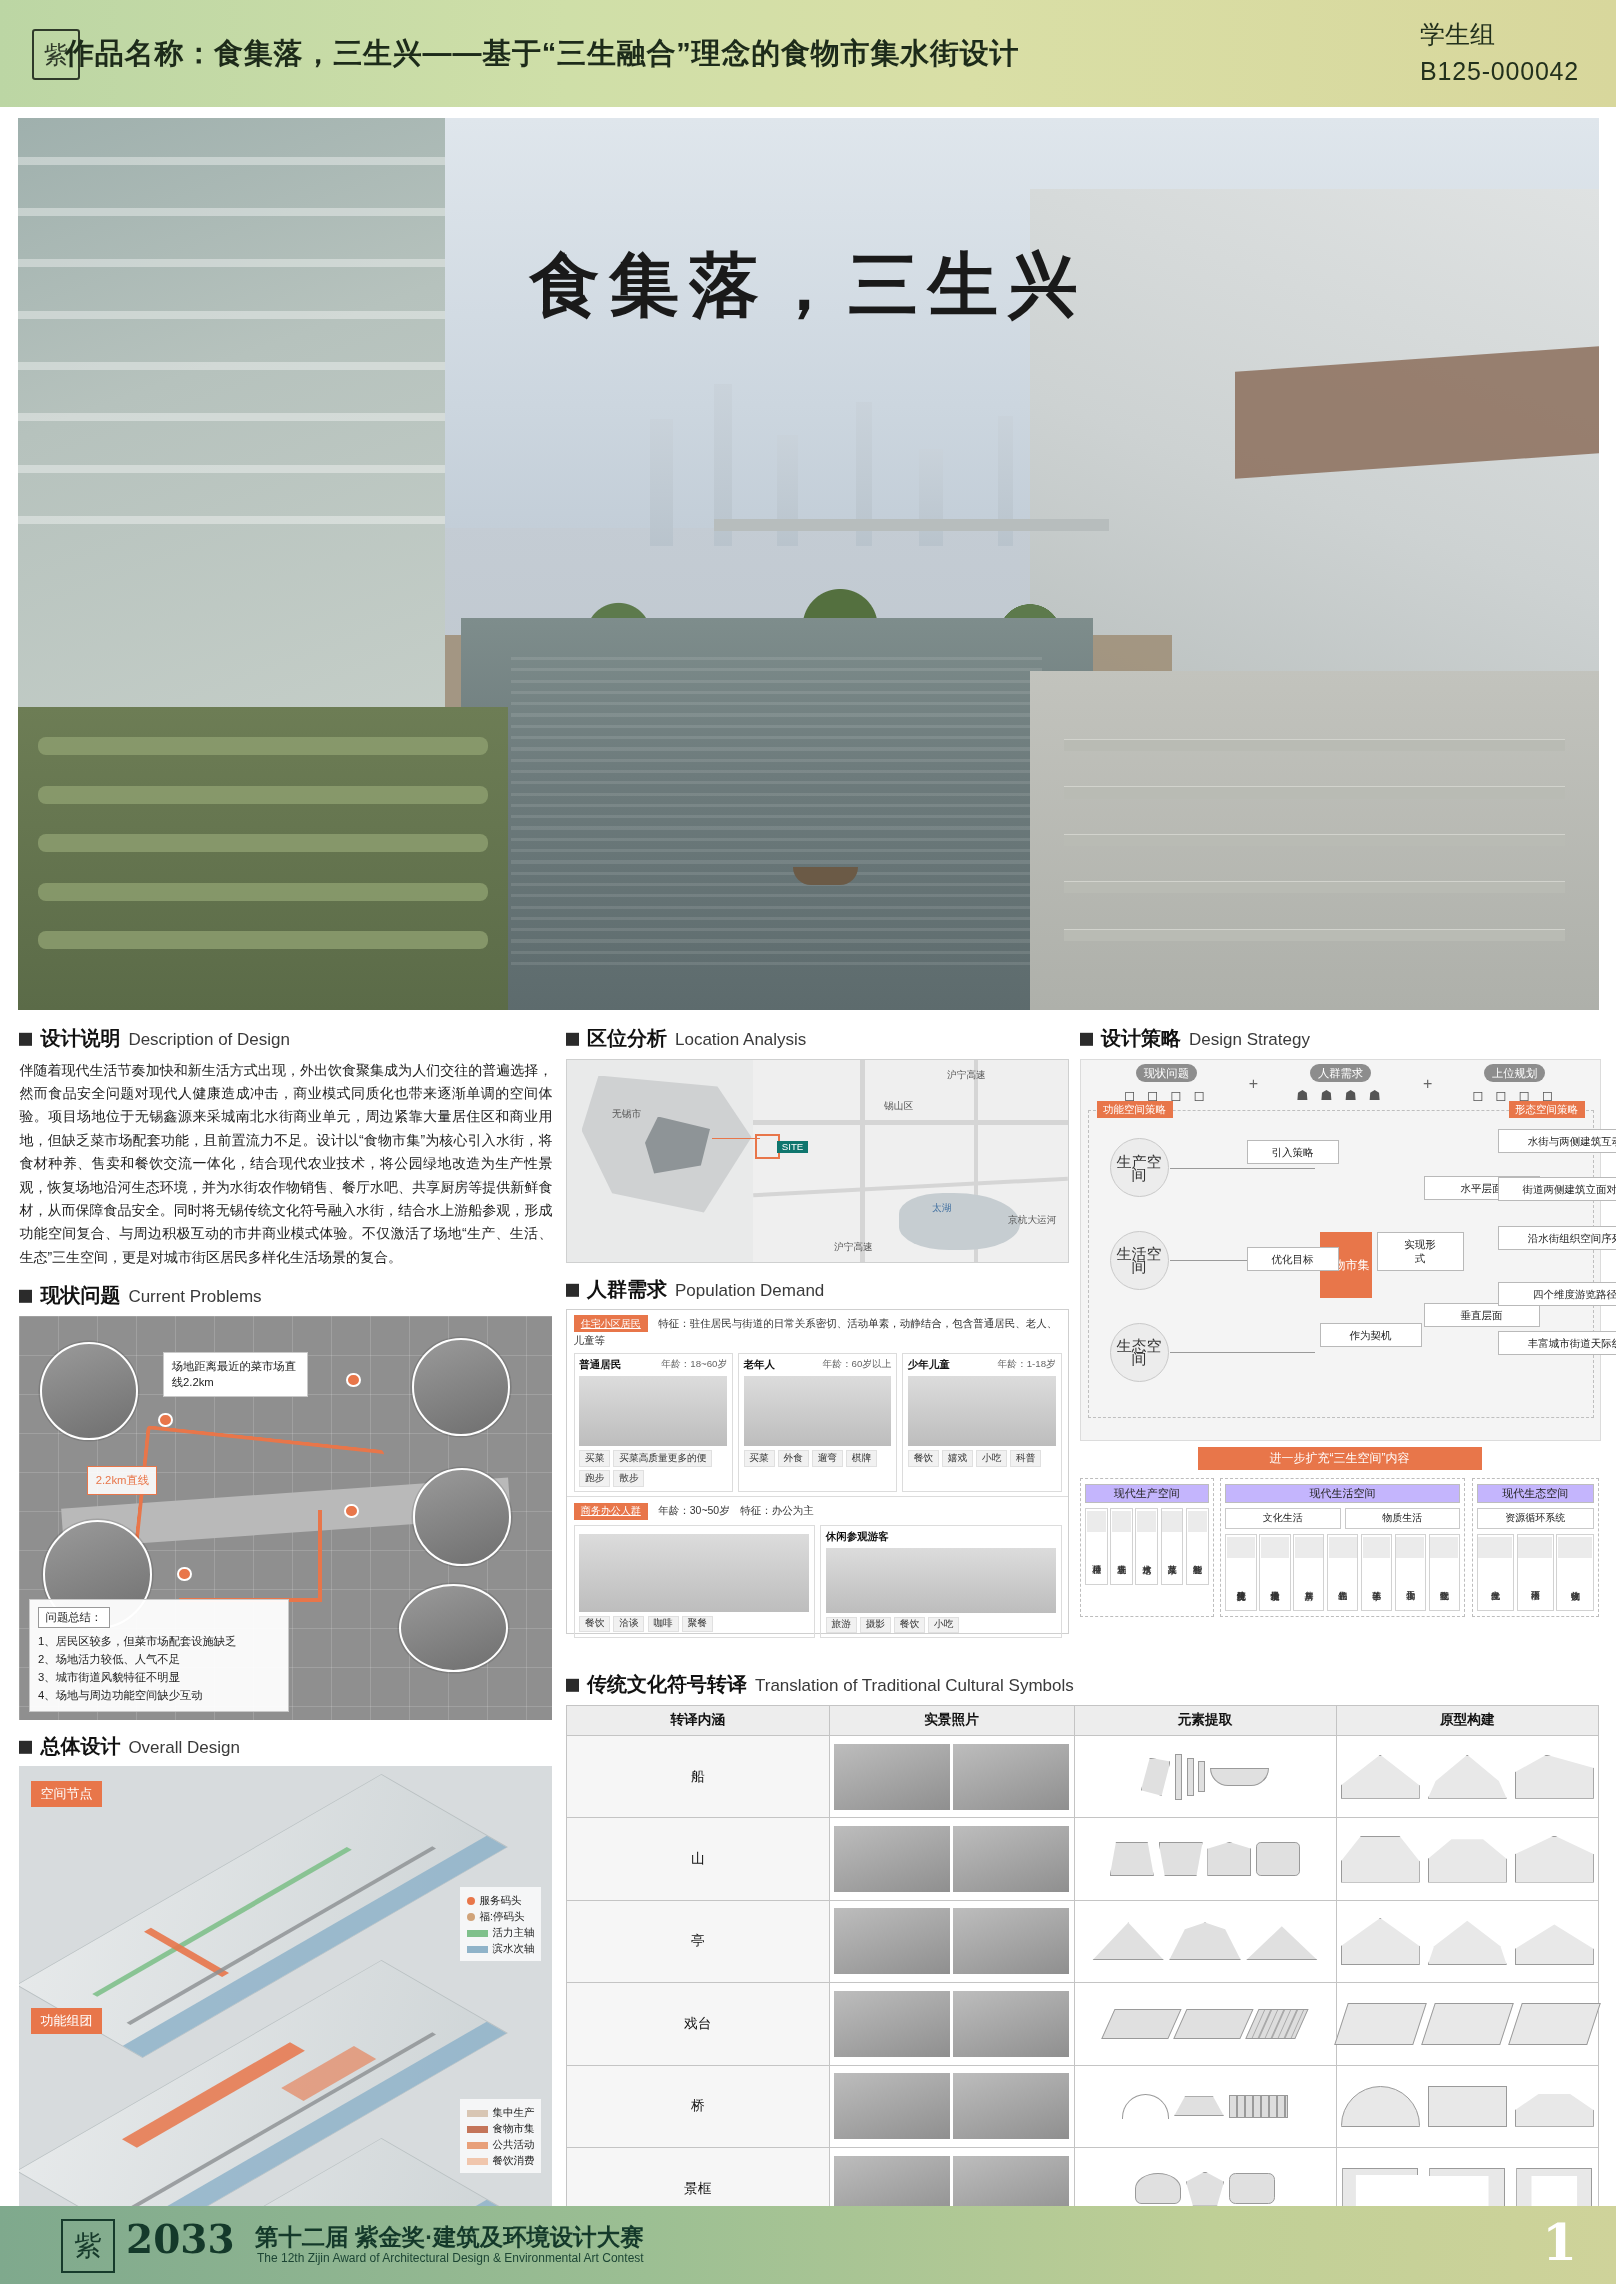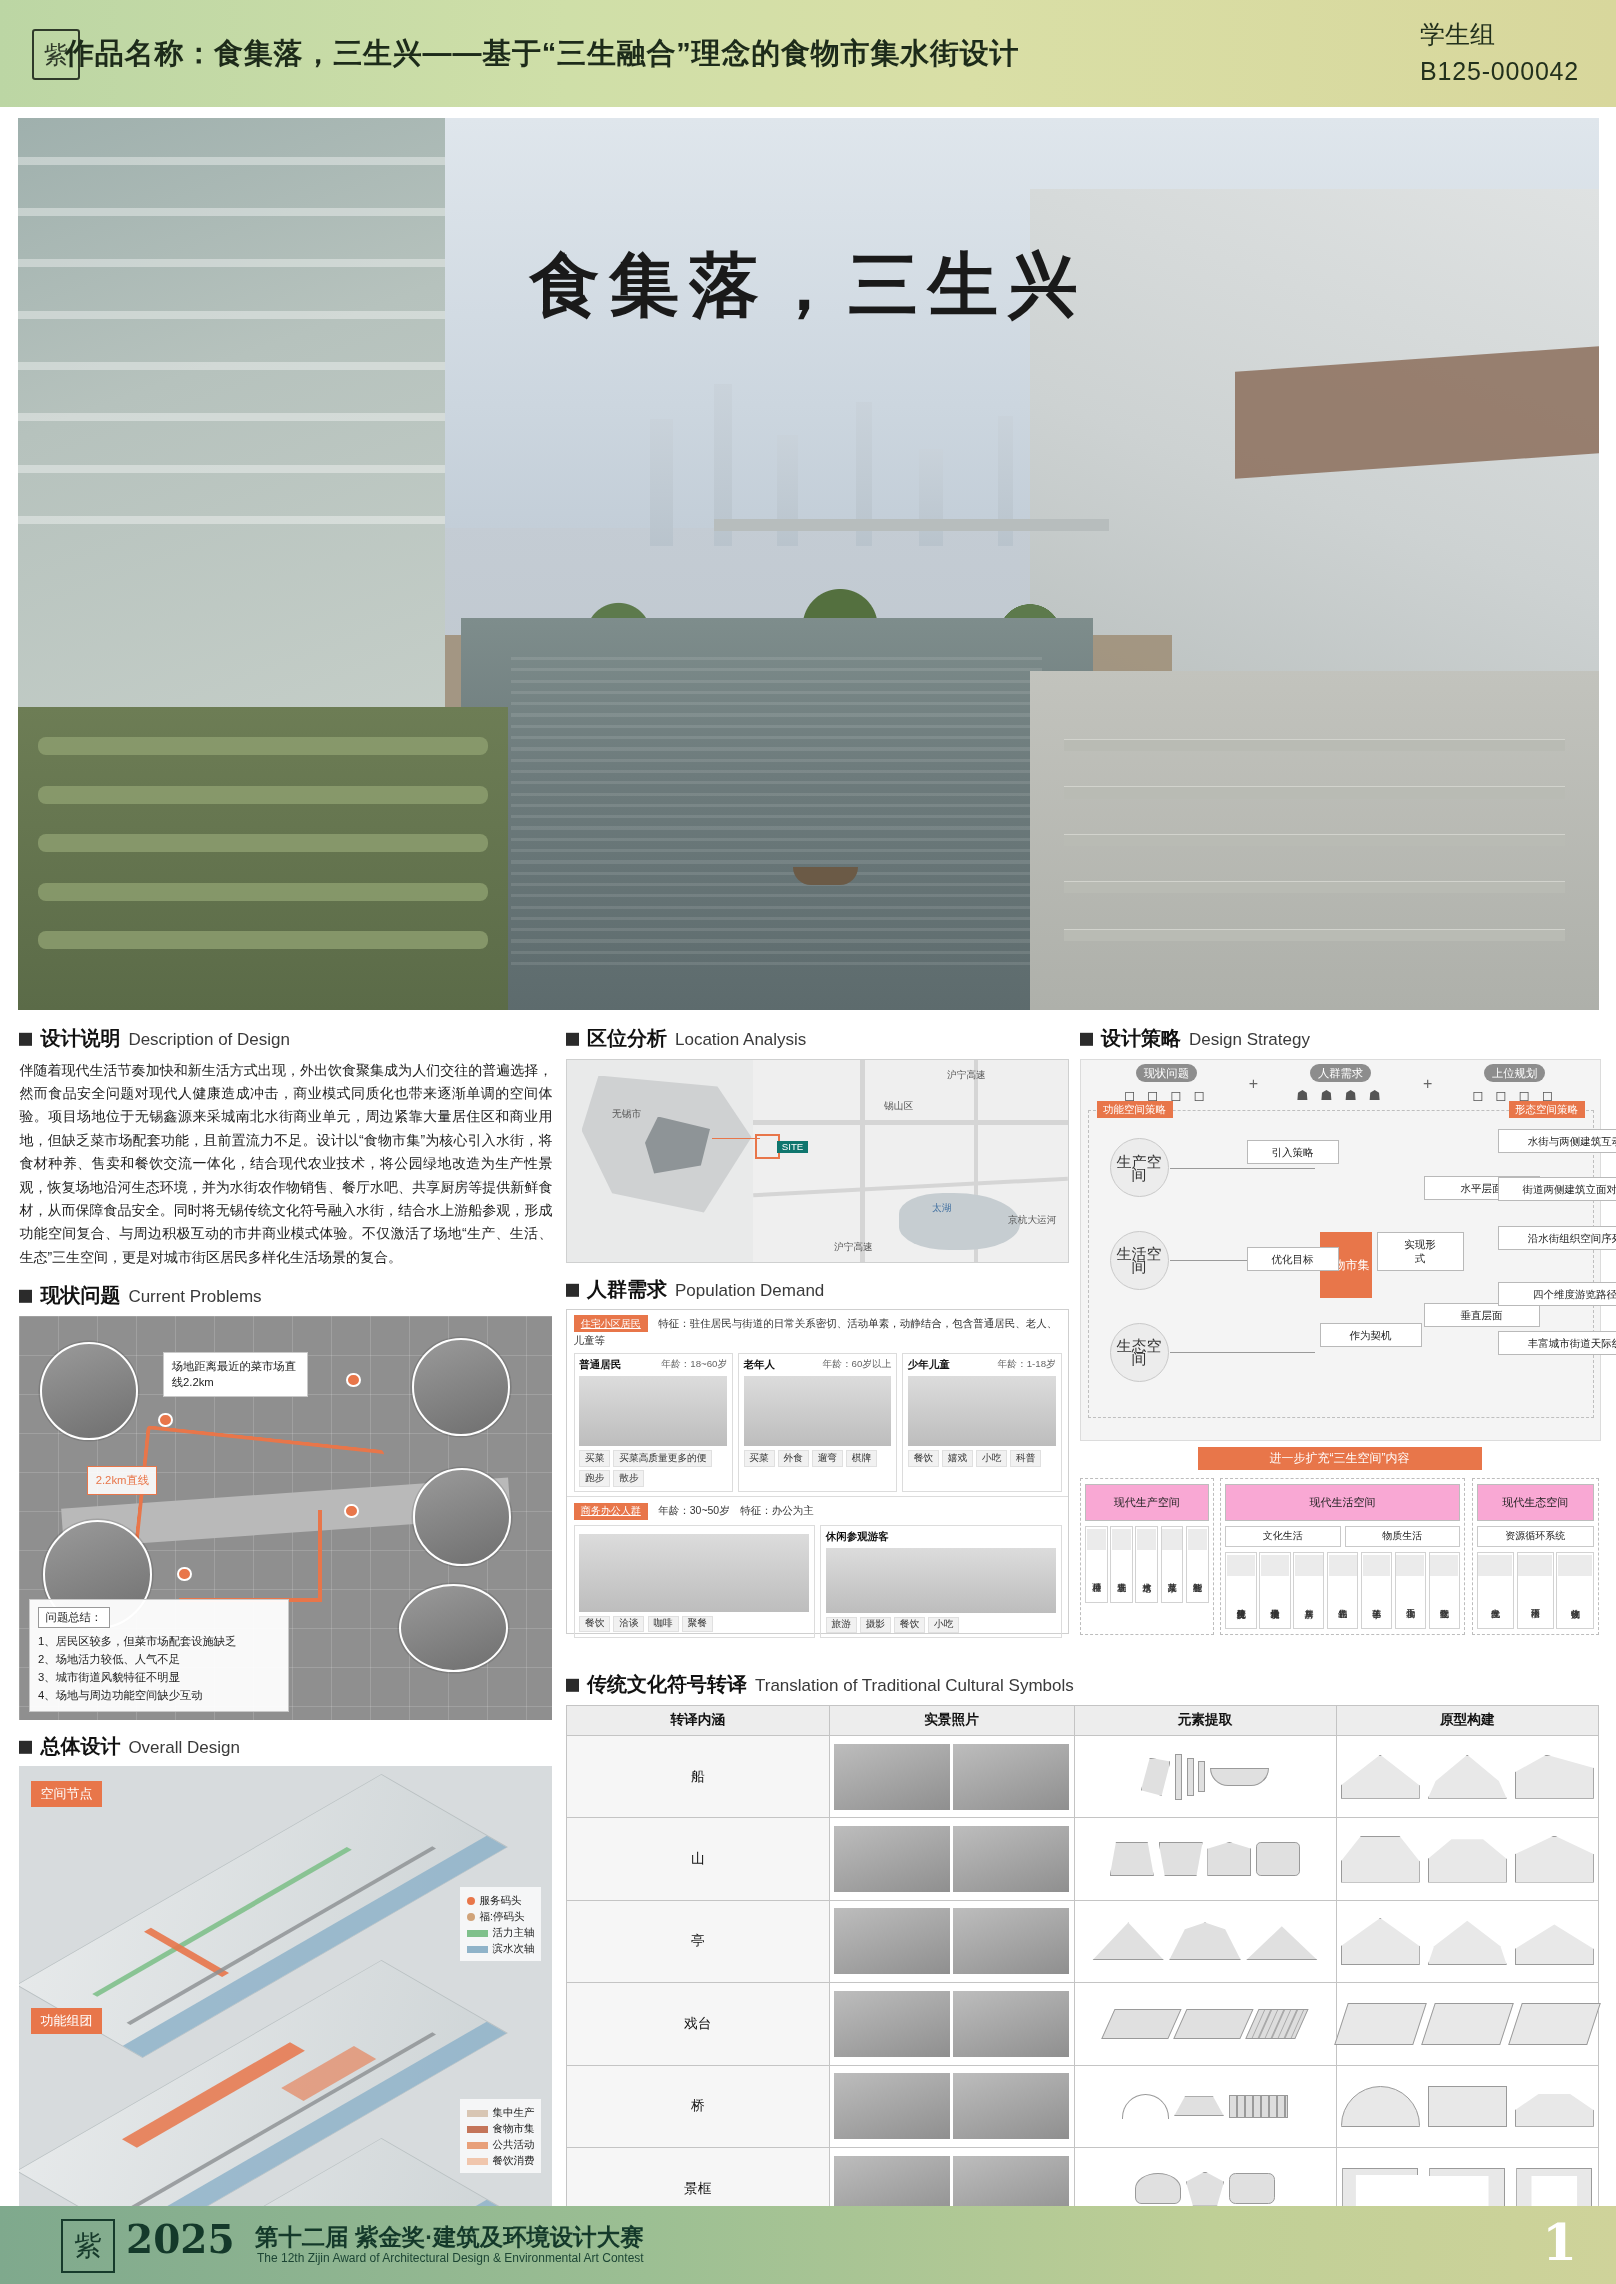--- a/index.html
+++ b/index.html
@@ -138,21 +138,21 @@
     font-size:12px;display:flex;align-items:center;justify-content:center;text-align:center;line-height:16px;}
   .ds-circ{position:absolute;width:57px;height:57px;border-radius:50%;background:#ececec;border:0.8px solid #c9c9c9;
     font-size:15px;color:#333;display:flex;align-items:center;justify-content:center;text-align:center;line-height:13px;}
   .ds-arrow{position:absolute;height:0.8px;background:#9a9a9a;}
 
   
   .ex-wrap{position:relative;width:519px;height:225px;margin-top:6.5px;}
   .ex-banner{width:284px;margin:0 auto;background:#e8764a;color:#fff;font-size:12px;text-align:center;padding:3.2px 0;}
   .ex-cols{display:flex;gap:6.5px;margin-top:8px;}
   .ex-col{flex:1;border:0.8px dashed #bdbdbd;padding:4.8px 4px;box-sizing:border-box;}
-  .ex-col .h{font-size:11px;text-align:center;border:0.8px solid #bdbdbd;background:#f9a8d4;padding:10px 0;}
+  .ex-col .h{font-size:11px;text-align:center;border:0.8px solid #bdbdbd;background:#c4b5fd;padding:1px 0;}
   .ex-sub{display:flex;gap:4px;margin-top:4.8px;}
   .ex-sub .s{flex:1;font-size:10px;text-align:center;border:0.8px solid #c9c9c9;background:#fff;padding:2.4px 0;}
   .ex-grid{display:flex;gap:2.4px;margin-top:4.8px;}
   .ex-cellx{flex:1;border:0.8px solid #d2d2d2;background:#fff;text-align:center;padding:2.4px 0.8px;}
   .ex-cellx .g{height:21px;background:#ebebeb;margin-bottom:2.4px;}
   .ex-cellx .t{font-size:9px;line-height:10.5px;color:#333;writing-mode:vertical-rl;height:47px;margin:0 auto;}
 
   
   .sym-wrap{position:absolute;left:566px;top:1671px;width:1033px;}
   .sym-table{width:1033px;border-collapse:collapse;background:#fff;table-layout:fixed;}
@@ -716,20 +716,20 @@
             <i style="width:74px;height:40px;clip-path:polygon(0 0,100% 0,100% 100%,80% 100%,80% 20%,20% 20%,20% 100%,0 100%)"></i>
           </div>
             </td>
         </tr>
       </tbody>
     </table>
   </div>
 
   <div class="footer">
     <div class="seal">紫</div>
-    <div class="yr">2025</div>
+    <div class="yr">2033</div>
     <div class="cn">第十二届 紫金奖·建筑及环境设计大赛</div>
     <div class="en">The 12th Zijin Award of Architectural Design &amp; Environmental Art Contest</div>
     <div class="pg">1</div>
   </div>
 
 </div>
 
 
 </body></html>

